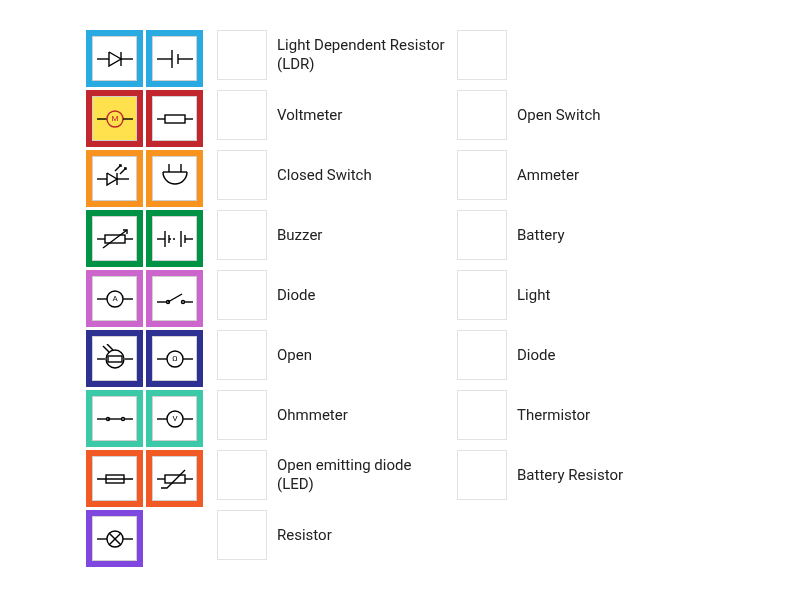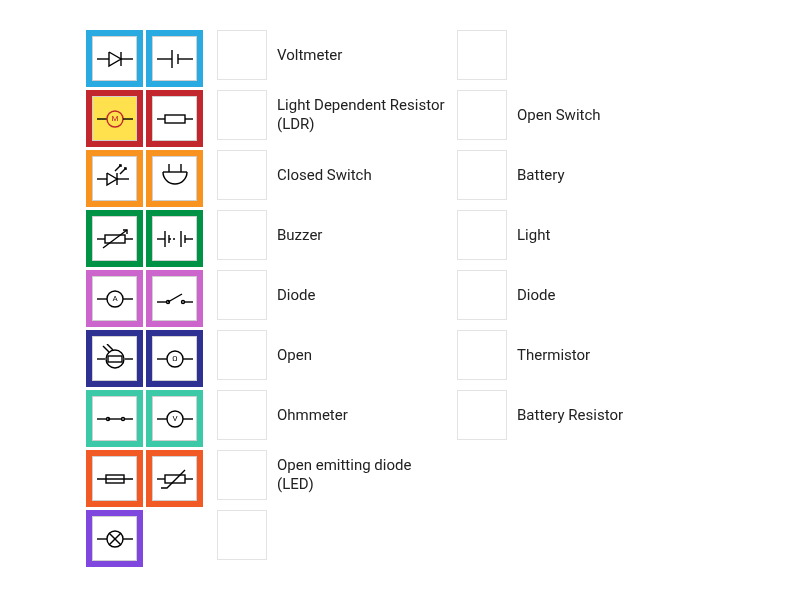--- a/index.html
+++ b/index.html
@@ -289,28 +289,28 @@
           </svg>
     </div>
       </div>
 
   </div>
 
   <div class="drop-cols">
     <div class="drop-col" id="left-col">
         <div class="drop-row">
           <div class="drop-slot"></div>
+          <div class="drop-label">Light Dependent Resistor (LDR)</div>
+        </div>
+        <div class="drop-row">
+          <div class="drop-slot"></div>
           <div class="drop-label">Voltmeter</div>
         </div>
         <div class="drop-row">
           <div class="drop-slot"></div>
-          <div class="drop-label">Light Dependent Resistor (LDR)</div>
-        </div>
-        <div class="drop-row">
-          <div class="drop-slot"></div>
           <div class="drop-label">Closed Switch</div>
         </div>
         <div class="drop-row">
           <div class="drop-slot"></div>
           <div class="drop-label">Buzzer</div>
         </div>
         <div class="drop-row">
           <div class="drop-slot"></div>
           <div class="drop-label">Diode</div>
         </div>
@@ -321,32 +321,37 @@
         <div class="drop-row">
           <div class="drop-slot"></div>
           <div class="drop-label">Ohmmeter</div>
         </div>
         <div class="drop-row">
           <div class="drop-slot"></div>
           <div class="drop-label">Open emitting diode (LED)</div>
         </div>
         <div class="drop-row">
           <div class="drop-slot"></div>
+          <div class="drop-label">Resistor</div>
         </div>
       </div>
     <div class="drop-col" id="right-col">
         <div class="drop-row">
           <div class="drop-slot"></div>
         </div>
         <div class="drop-row">
           <div class="drop-slot"></div>
           <div class="drop-label">Open Switch</div>
         </div>
         <div class="drop-row">
           <div class="drop-slot"></div>
+          <div class="drop-label">Ammeter</div>
+        </div>
+        <div class="drop-row">
+          <div class="drop-slot"></div>
           <div class="drop-label">Battery</div>
         </div>
         <div class="drop-row">
           <div class="drop-slot"></div>
           <div class="drop-label">Light</div>
         </div>
         <div class="drop-row">
           <div class="drop-slot"></div>
           <div class="drop-label">Diode</div>
         </div>

